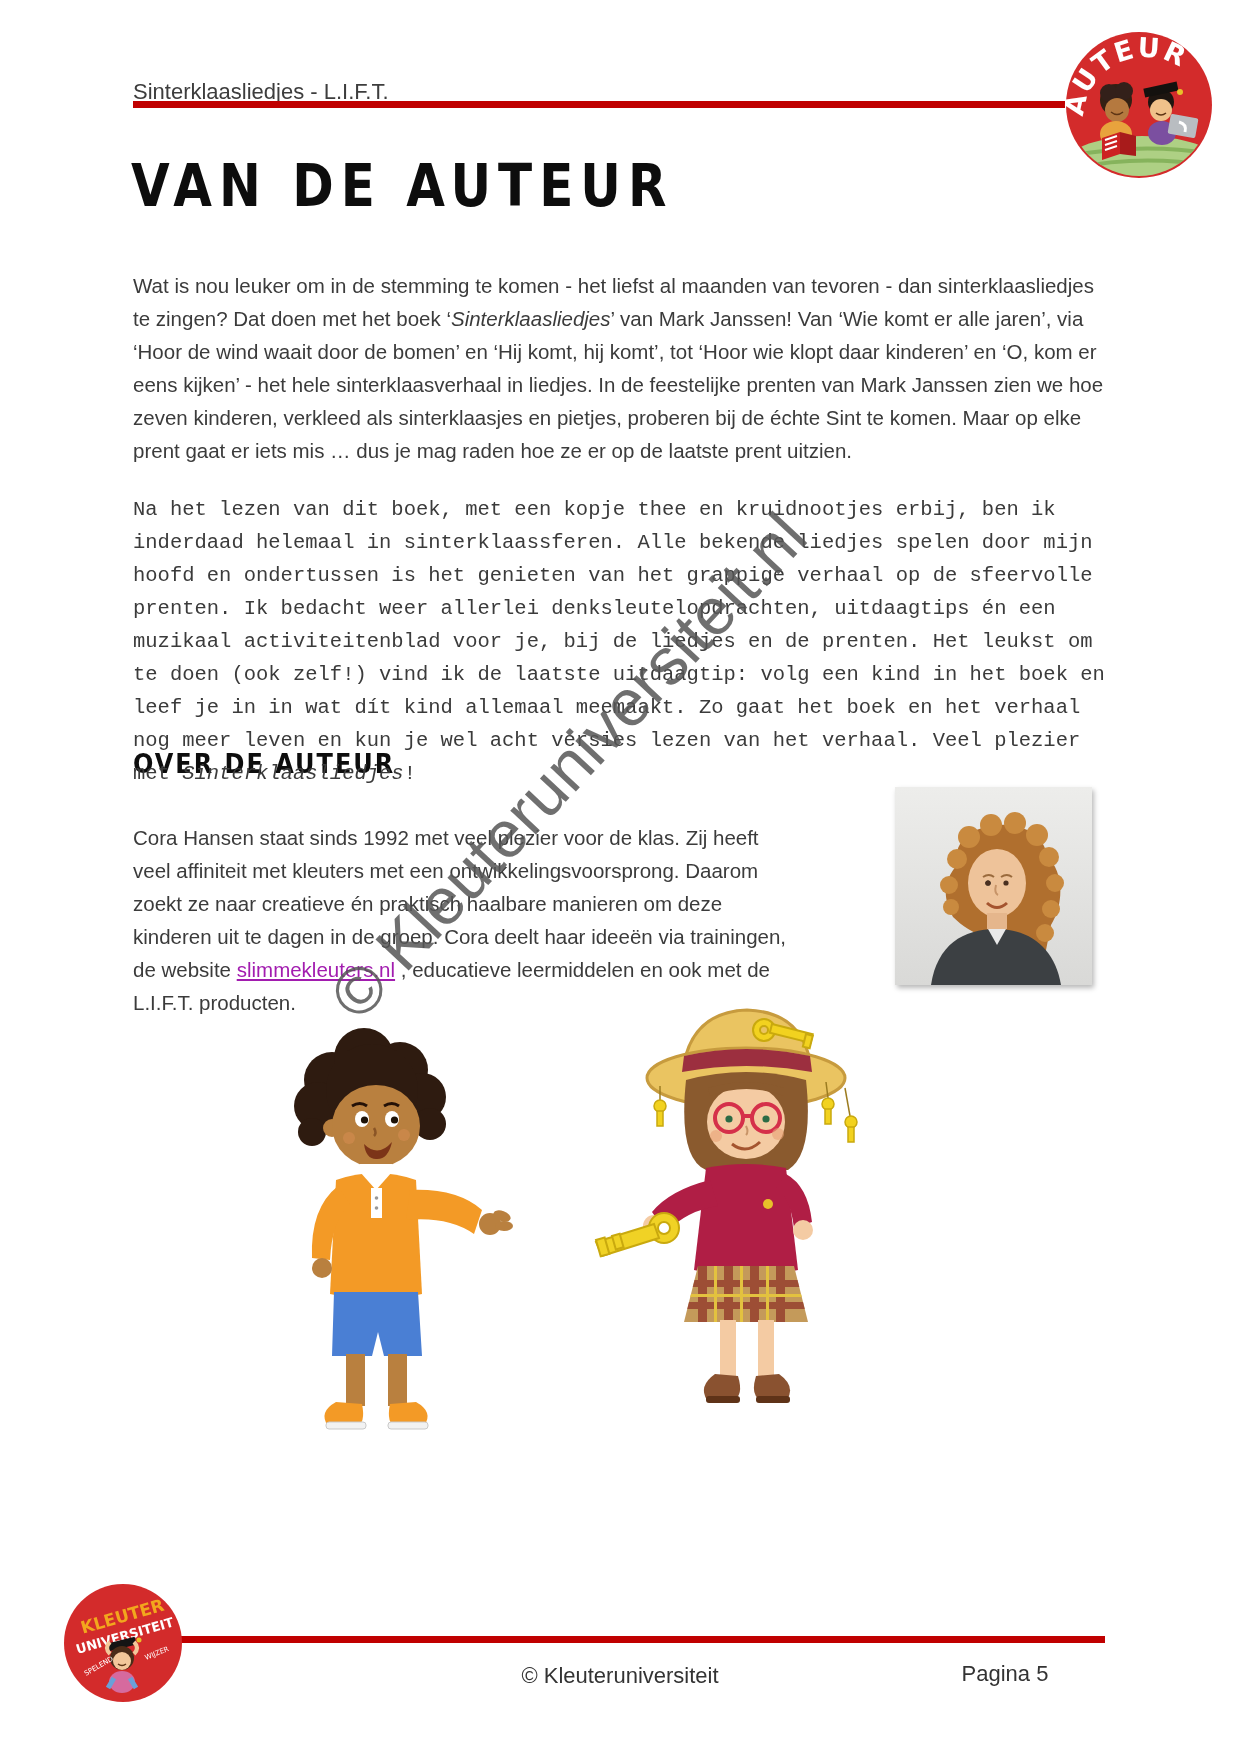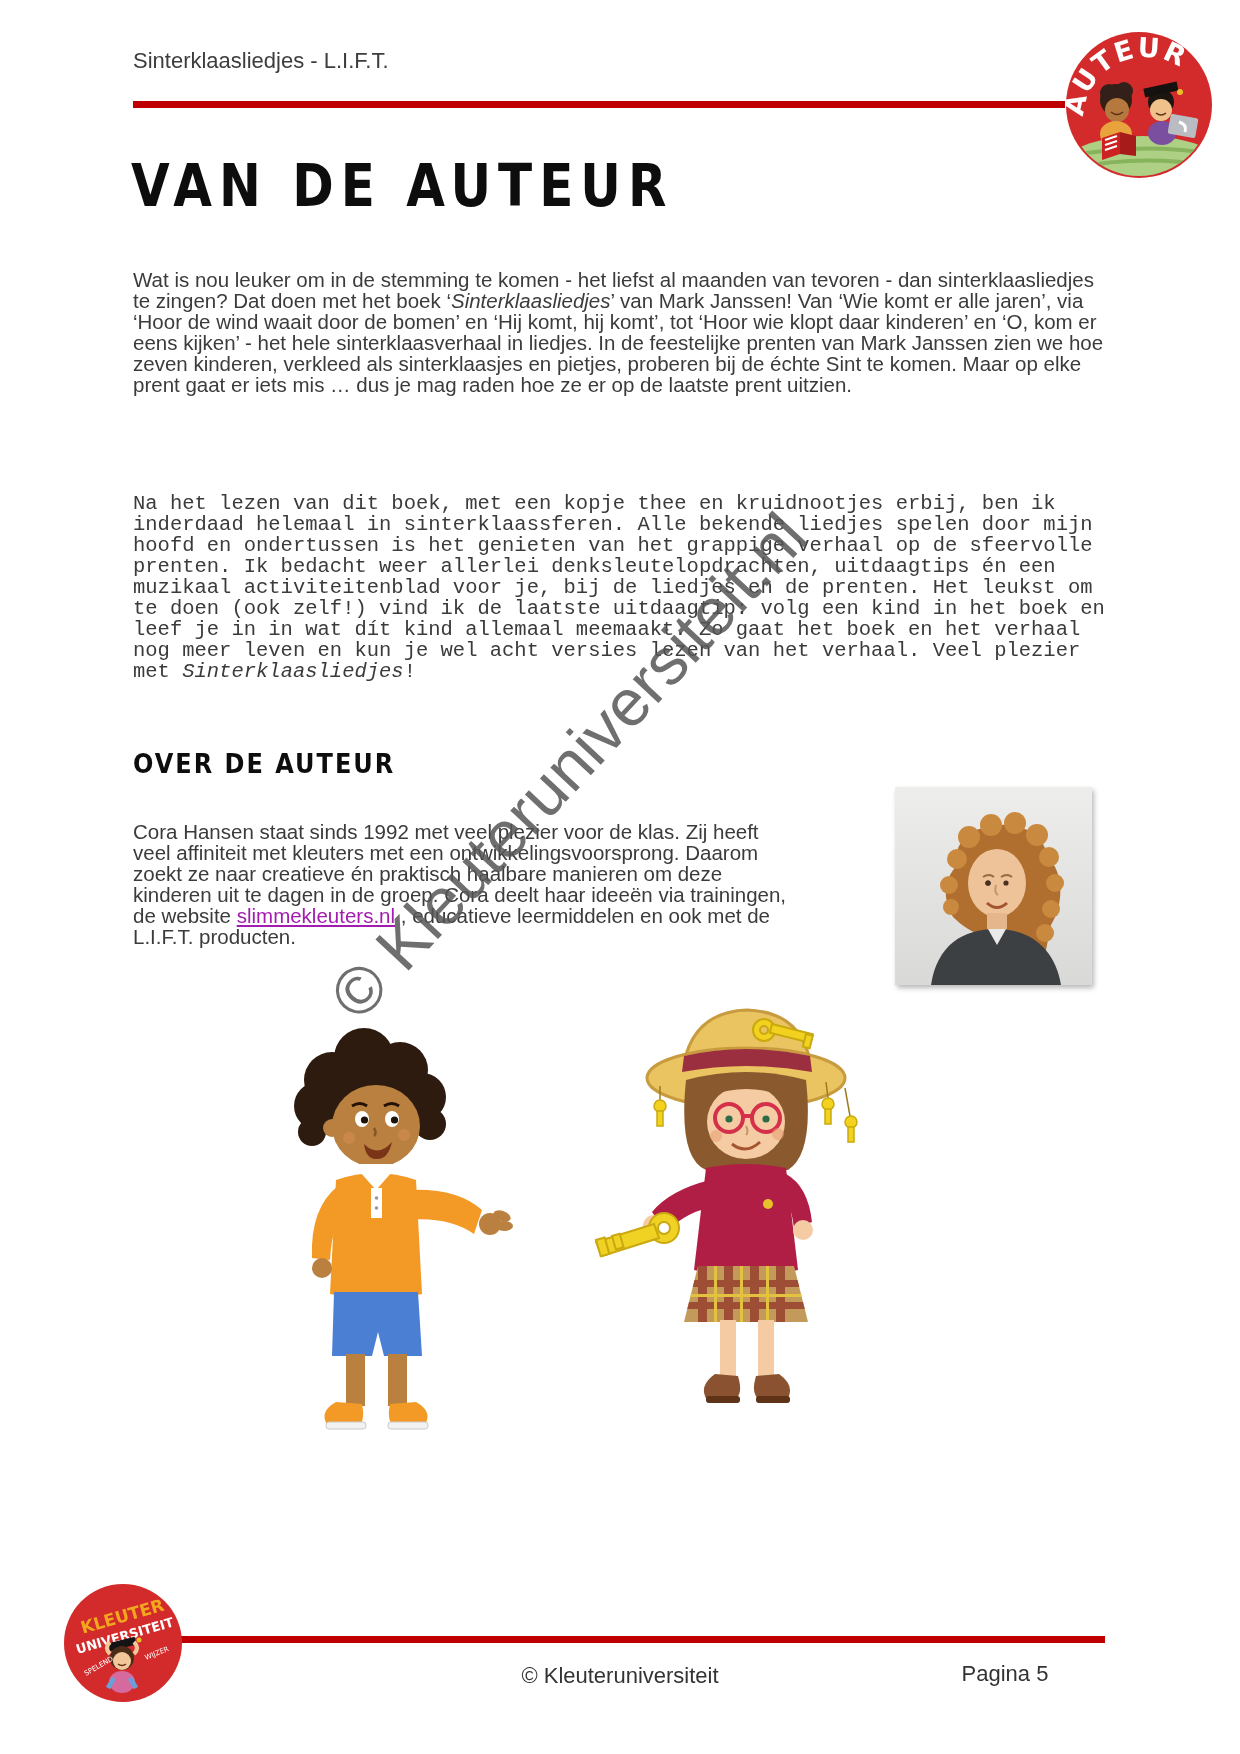--- a/index.html
+++ b/index.html
@@ -1,30 +1,30 @@
 <!DOCTYPE html>
 <html><head>
 <meta charset="utf-8">
 <style>
   html,body{margin:0;padding:0;background:#ffffff;}
   .page{position:relative;width:1240px;height:1754px;background:#fff;overflow:hidden;
         font-family:"Liberation Sans",sans-serif;color:#3b3b3b;}
   
-  .hdr-title{position:absolute;left:133px;top:48px;font-size:22px;color:#3d3d3d;}
+  .hdr-title{position:absolute;left:133px;top:79px;font-size:22px;color:#3d3d3d;}
   .hdr-line{position:absolute;left:133px;top:101px;width:932px;height:7px;background:#c00000;}
   .badge{position:absolute;left:1064px;top:30px;width:150px;height:150px;}
   
   .doc-title{position:absolute;left:131px;top:152px;font-family:"DejaVu Sans",sans-serif;
              font-size:50px;font-weight:800;letter-spacing:7px;color:#0d0d0d;
              transform:scaleY(1.18);transform-origin:left top;white-space:nowrap;}
   .sec-title{position:absolute;left:133px;top:748px;font-family:"DejaVu Sans",sans-serif;
              font-size:24px;font-weight:800;letter-spacing:2px;color:#0d0d0d;
              transform:scaleY(1.12);transform-origin:left top;}
   
-  .para{position:absolute;left:133px;width:975px;font-size:20.5px;line-height:21px;
+  .para{position:absolute;left:133px;width:975px;font-size:20.5px;line-height:33px;
         color:#3b3b3b;z-index:1;text-align:left;}
   .p1{top:248px;}
   .p2{top:472px;font-family:Liberation Mono, monospace;}
   .p3{top:800px;width:655px;}
   .it{font-style:italic;}
   a.link{color:#a21caf;text-decoration:underline;cursor:pointer;}
   
   .photo{position:absolute;left:895px;top:787px;width:197px;height:198px;z-index:2;
          box-shadow:2px 3px 5px rgba(0,0,0,.28);}
   

